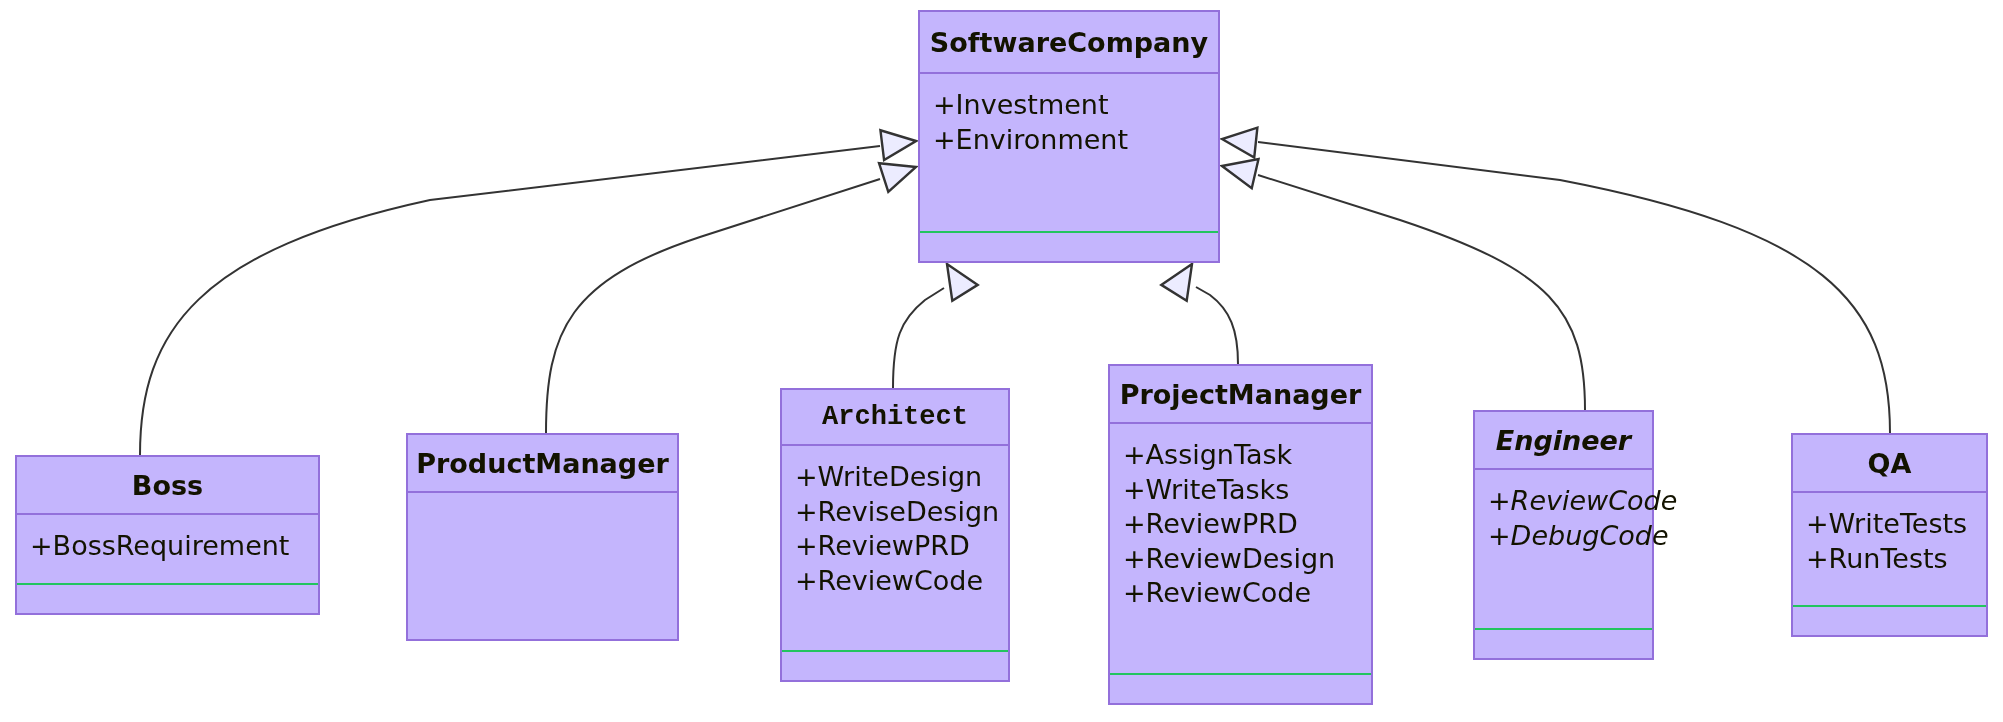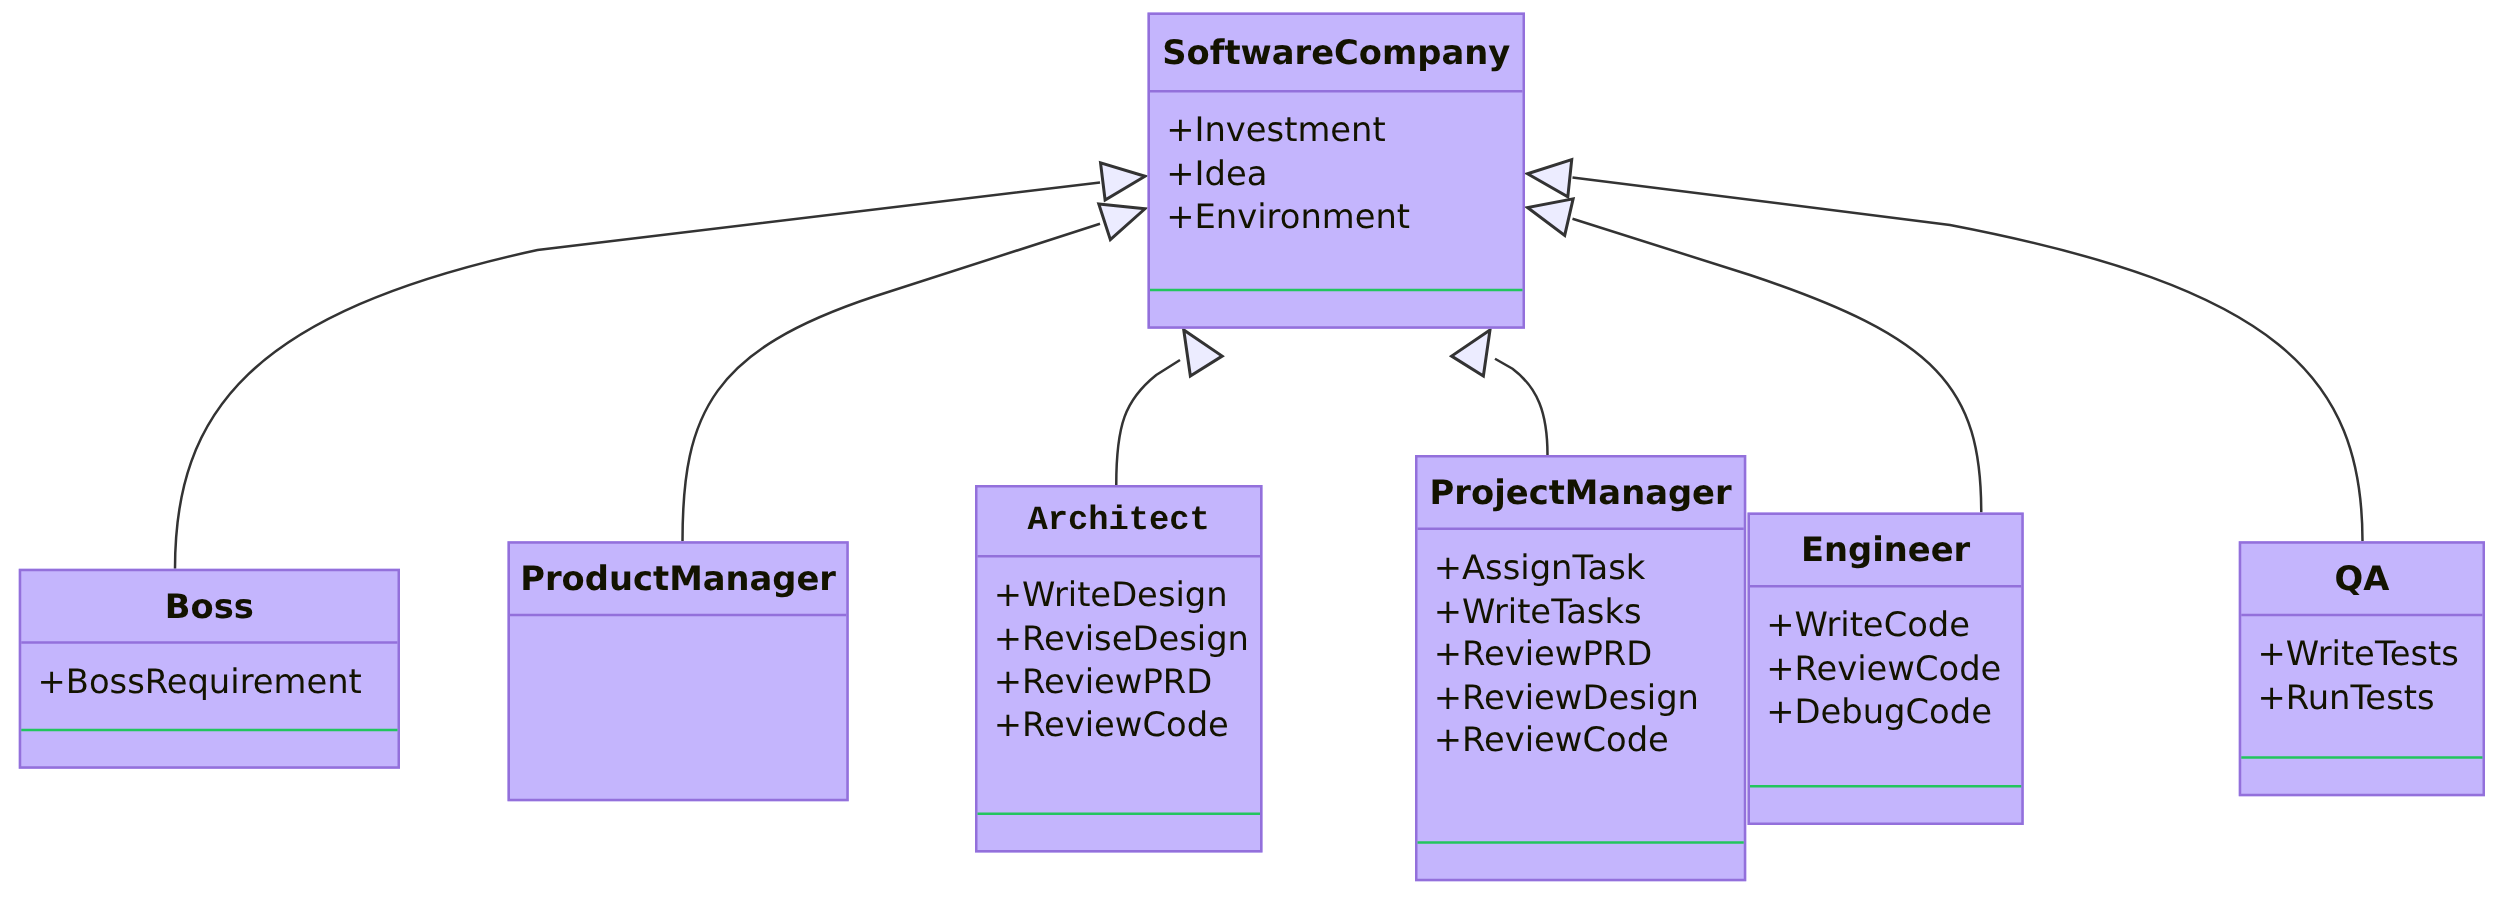--- a/index.html
+++ b/index.html
@@ -91,21 +91,20 @@
         <path d="M 1890,433 C 1890,300 1820,230 1560,180 L 1258,142" fill="none" stroke="#333333" stroke-width="2"></path>
         <polygon points="0,0 -34,-15 -34,15" fill="#ECECFF" stroke="#333333" stroke-width="2.4" stroke-linejoin="miter" transform="translate(1222,139) rotate(186)"></polygon>
       </g>
     </svg>
 
   <div id="nodes">
       <div class="uml-class" style="left: 918px; top: 10px; width: 302px; height: 253px;">
         <div class="uml-title" style="height: 62px;">SoftwareCompany</div>
         <div class="uml-members">
           <div class="uml-member">+Investment</div>
-          <div class="uml-member">+Idea</div>
           <div class="uml-member">+Environment</div>
         </div>
         <div class="uml-methods"></div>
       </div>
       <div class="uml-class" style="left: 15px; top: 455px; width: 305px; height: 160px;">
         <div class="uml-title" style="height: 58px;">Boss</div>
         <div class="uml-members">
           <div class="uml-member">+BossRequirement</div>
         </div>
         <div class="uml-methods"></div>
@@ -117,35 +116,34 @@
       <div class="uml-class" style="left: 780px; top: 388px; width: 230px; height: 294px;">
         <div class="uml-title" style="height: 56px; font-family: Liberation Mono, monospace;">Architect</div>
         <div class="uml-members">
           <div class="uml-member">+WriteDesign</div>
           <div class="uml-member">+ReviseDesign</div>
           <div class="uml-member">+ReviewPRD</div>
           <div class="uml-member">+ReviewCode</div>
         </div>
         <div class="uml-methods"></div>
       </div>
-      <div class="uml-class" style="left: 1132px; top: 364px; width: 265px; height: 341px;">
+      <div class="uml-class" style="left: 1108px; top: 364px; width: 265px; height: 341px;">
         <div class="uml-title" style="height: 58px;">ProjectManager</div>
         <div class="uml-members">
           <div class="uml-member">+AssignTask</div>
           <div class="uml-member">+WriteTasks</div>
           <div class="uml-member">+ReviewPRD</div>
           <div class="uml-member">+ReviewDesign</div>
           <div class="uml-member">+ReviewCode</div>
         </div>
         <div class="uml-methods"></div>
       </div>
-      <div class="uml-class" style="left: 1398px; top: 410px; width: 221px; height: 250px;">
+      <div class="uml-class" style="left: 1473px; top: 410px; width: 181px; height: 250px; font-style: italic;">
         <div class="uml-title" style="height: 58px;">Engineer</div>
         <div class="uml-members">
-          <div class="uml-member">+WriteCode</div>
           <div class="uml-member">+ReviewCode</div>
           <div class="uml-member">+DebugCode</div>
         </div>
         <div class="uml-methods"></div>
       </div>
       <div class="uml-class" style="left: 1791px; top: 433px; width: 197px; height: 204px;">
         <div class="uml-title" style="height: 58px;">QA</div>
         <div class="uml-members">
           <div class="uml-member">+WriteTests</div>
           <div class="uml-member">+RunTests</div>

